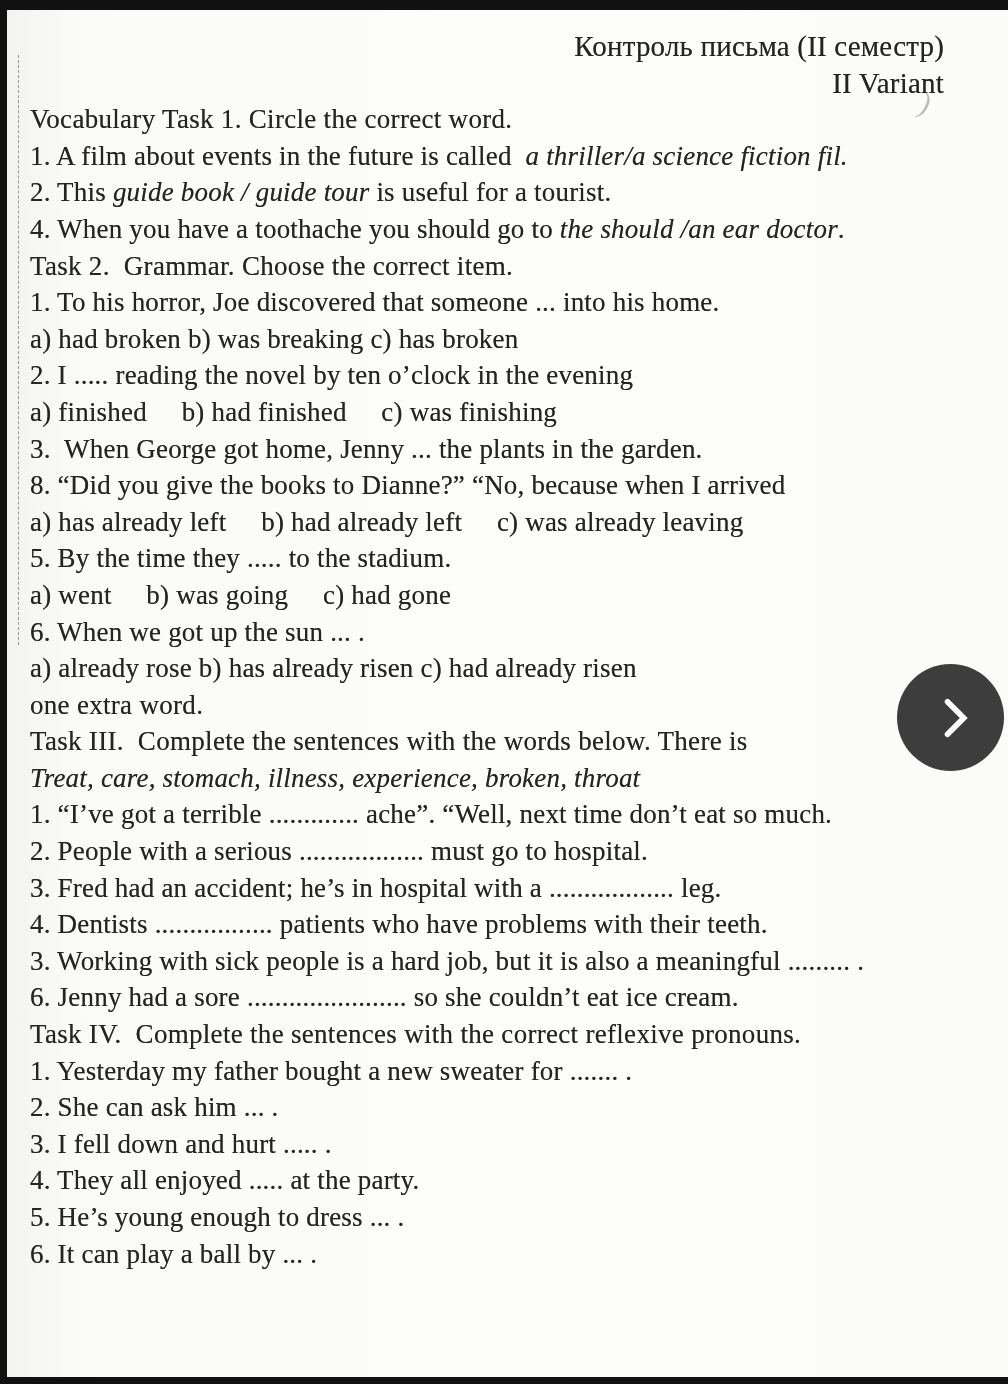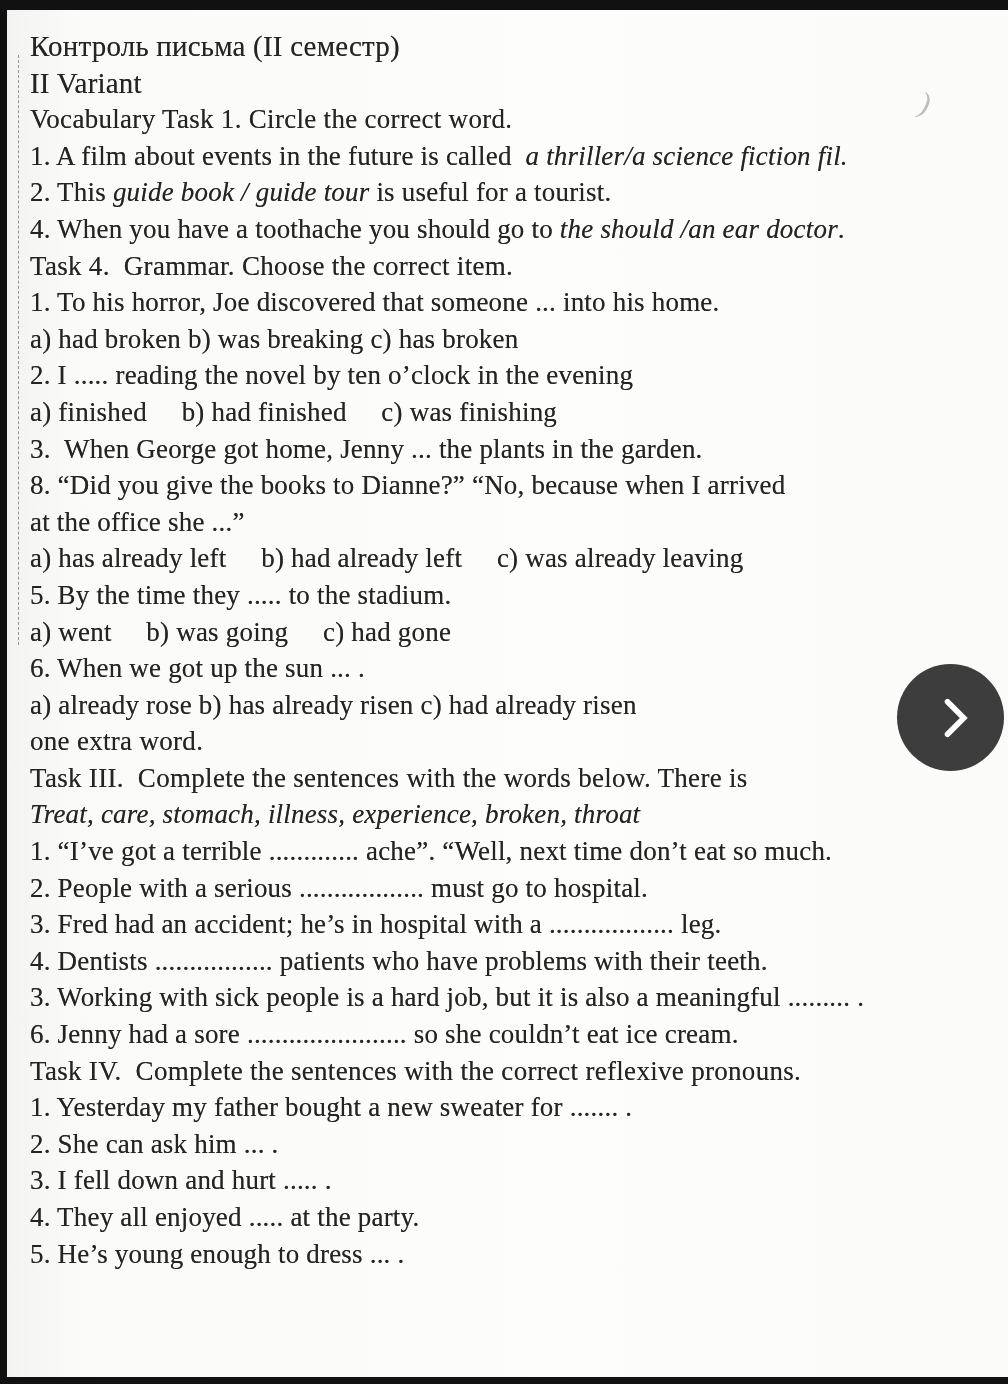--- a/index.html
+++ b/index.html
@@ -34,21 +34,21 @@
   .content{
     position:absolute;left:30px;top:28px;width:974px;
   }
   .line{
     font-size:27px;
     line-height:36.6px;
     white-space:pre-wrap;
     letter-spacing:0.2px;
     text-shadow:0 0 0.5px rgba(20,20,20,0.55);
   }
-  .center{text-align:left;padding-right:60px;}
+  .center{text-align:right;padding-right:60px;}
   .title,.subtitle{font-size:29px;}
   .heading{font-weight:normal;letter-spacing:0.3px;}
   .em,.wordbank{font-style:italic;}
   .next-btn{
     position:absolute;left:897px;top:664px;
     width:107px;height:107px;border-radius:50%;
     background:var(--next-button-bg,#3d3d3d);
     border:none;padding:0;cursor:pointer;
     display:flex;align-items:center;justify-content:center;
   }
@@ -69,29 +69,28 @@
 
     <div class="line center title">Контроль письма (II семестр)</div>
     <div class="line center subtitle">II Variant</div>
 
     <div class="line heading">Vocabulary Task 1. Circle the correct word.</div>
 
     <div class="line"><span>1. A film about events in the future is called  </span><span class="em">a thriller/a science fiction fil.</span><span></span></div>
     <div class="line"><span>2. This </span><span class="em">guide book / guide tour</span><span> is useful for a tourist.</span></div>
     <div class="line"><span>4. When you have a toothache you should go to </span><span class="em">the should /an ear doctor</span><span>.</span></div>
 
-    <div class="line heading">Task 4.  Grammar. Choose the correct item.</div>
+    <div class="line heading">Task 2.  Grammar. Choose the correct item.</div>
 
     <div class="line">1. To his horror, Joe discovered that someone ... into his home.</div>
     <div class="line">a) had broken b) was breaking c) has broken</div>
     <div class="line">2. I ..... reading the novel by ten o’clock in the evening</div>
     <div class="line">a) finished     b) had finished     c) was finishing</div>
     <div class="line">3.  When George got home, Jenny ... the plants in the garden.</div>
     <div class="line">8. “Did you give the books to Dianne?” “No, because when I arrived</div>
-    <div class="line">at the office she ...”</div>
     <div class="line">a) has already left     b) had already left     c) was already leaving</div>
     <div class="line">5. By the time they ..... to the stadium.</div>
     <div class="line">a) went     b) was going     c) had gone</div>
     <div class="line">6. When we got up the sun ... .</div>
     <div class="line">a) already rose b) has already risen c) had already risen</div>
 
     <div class="line heading">one extra word.</div>
     <div class="line heading">Task III.  Complete the sentences with the words below. There is</div>
     <div class="line wordbank">Treat, care, stomach, illness, experience, broken, throat</div>
 
@@ -102,20 +101,21 @@
     <div class="line">3. Working with sick people is a hard job, but it is also a meaningful ......... .</div>
     <div class="line">6. Jenny had a sore ....................... so she couldn’t eat ice cream.</div>
 
     <div class="line heading">Task IV.  Complete the sentences with the correct reflexive pronouns.</div>
 
     <div class="line">1. Yesterday my father bought a new sweater for ....... .</div>
     <div class="line">2. She can ask him ... .</div>
     <div class="line">3. I fell down and hurt ..... .</div>
     <div class="line">4. They all enjoyed ..... at the party.</div>
     <div class="line">5. He’s young enough to dress ... .</div>
+    <div class="line">6. It can play a ball by ... .</div>
 
   </div>
 
   <button class="next-btn">
     <span class="chev-wrap">
       <svg width="52" height="52" viewBox="0 0 24 24" aria-hidden="true">
         <path d="M9 4.5 L16.5 12 L9 19.5" fill="none" stroke="var(--next-button-fg,#fff)" stroke-width="2.6" stroke-linecap="round" stroke-linejoin="miter"></path>
       </svg>
     </span>
   </button>

